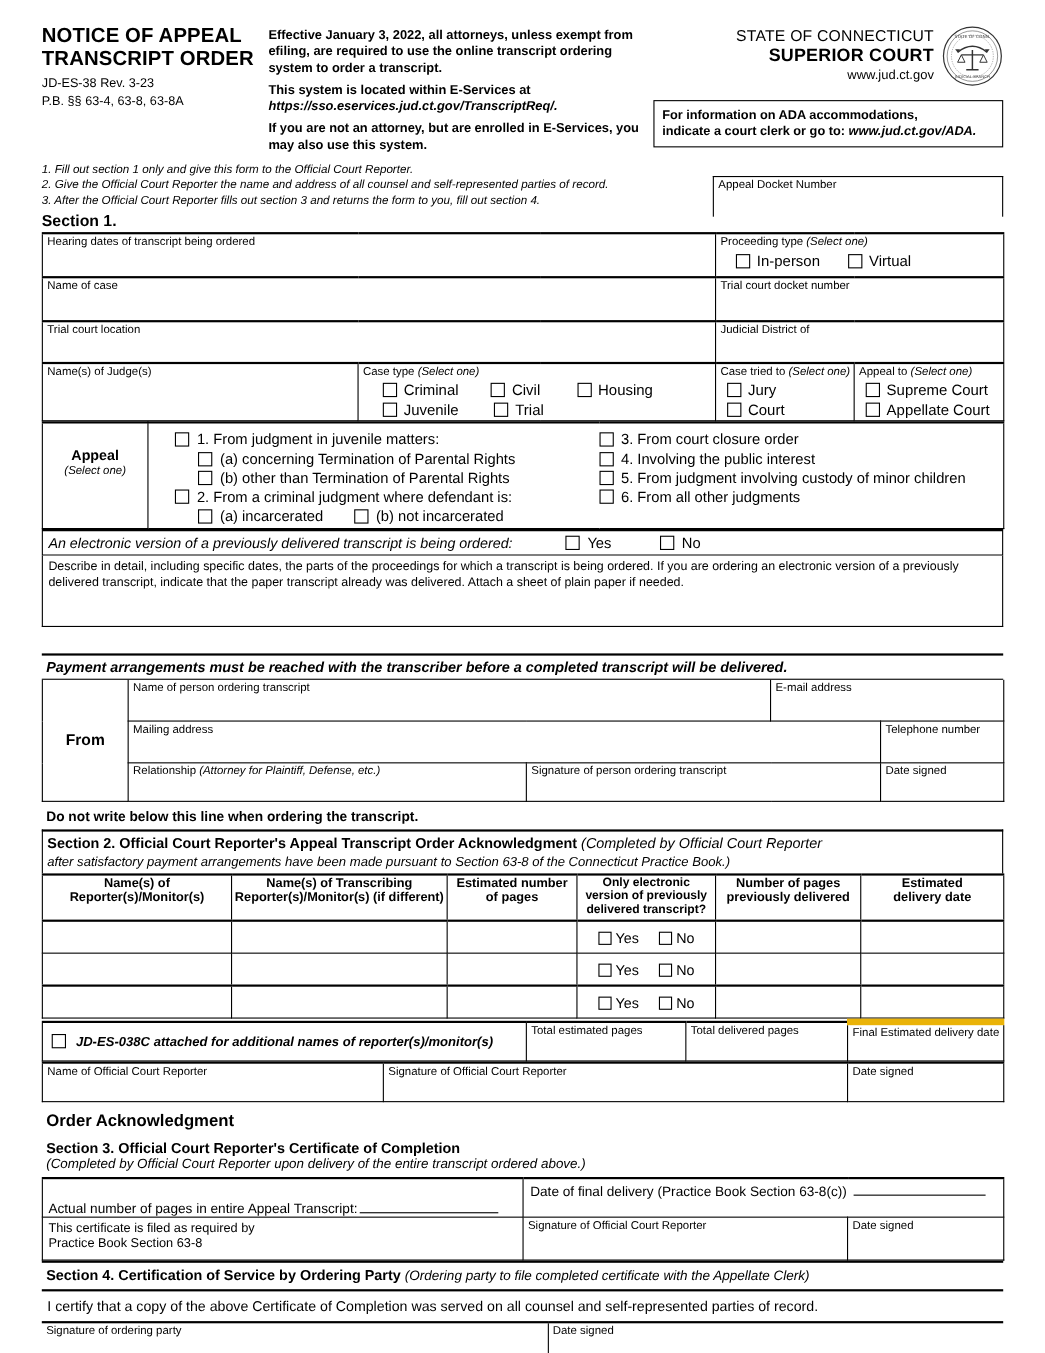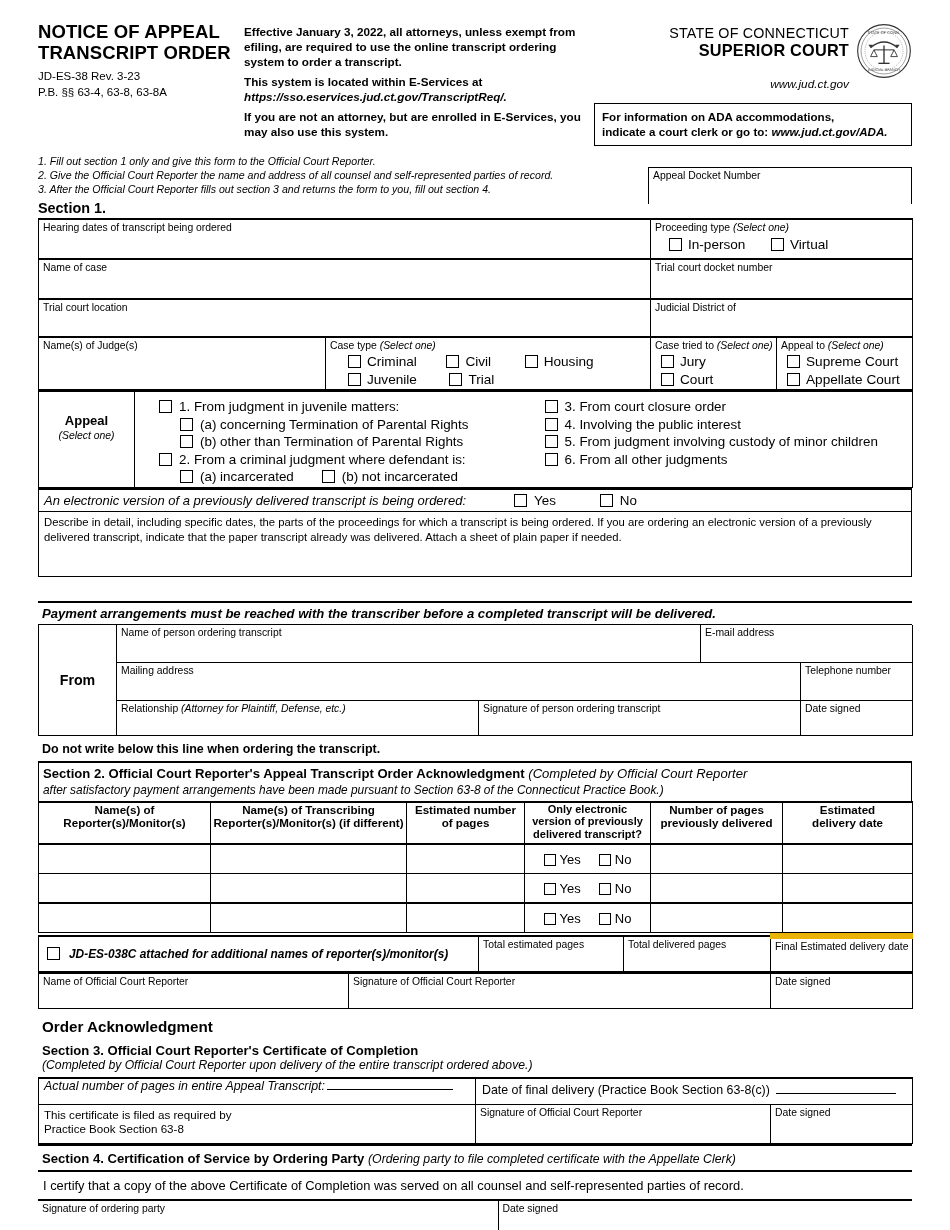--- a/index.html
+++ b/index.html
@@ -20,21 +20,21 @@
   .ttl{font-size:18.5px;font-weight:bold;line-height:1.12;letter-spacing:.1px;}
   .subttl{font-size:11.5px;margin-top:6px;line-height:1.32;}
   .hdr-mid{flex:0 0 344px;width:344px;font-size:11.7px;font-weight:bold;line-height:1.285;padding-top:2px;}
   .hdr-mid p{margin:0;}
   .hdr-mid .gap{margin-top:5px;}
   .hdr-right{flex:1;padding-left:6px;}
   .hdr-right-top{display:flex;align-items:flex-start;justify-content:flex-end;}
   .court-lines{text-align:right;padding-right:7px;padding-top:3px;}
   .court-lines .l1{font-size:14.3px;letter-spacing:.2px;}
   .court-lines .l2{font-size:16.3px;font-weight:bold;letter-spacing:.2px;line-height:1.18;}
-  .court-lines .l3{font-size:11.8px;font-style:italic;margin-top:17px;}
+  .court-lines .l3{font-size:11.8px;margin-top:1px;}
   .seal{width:56px;height:56px;flex:0 0 56px;margin-top:1px;}
   .ada-box{border:1px solid #000;margin-top:12px;padding:5px 7px 6px 7px;font-size:11.6px;font-weight:bold;line-height:1.3;}
 
   
   .instr{margin-top:9px;font-size:10.6px;line-height:1.29;}
   .instr .h{font-weight:bold;}
   .instr .n{font-style:italic;}
   .sec1-h{font-size:14.4px;font-weight:bold;margin-top:4px;margin-bottom:2px;}
 
   
@@ -449,21 +449,21 @@
 
   <table class="tbl">
     <colgroup>
         <col style="width:437px">
         <col style="width:295px">
         <col style="width:142px">
       </colgroup>
     <tbody>
       <tr>
         <td colspan="1" style="height:25px;border-top:2px solid #000;">
-          <div style="font-size:12.4px;padding:0 0 0 5px;font-style:italic;">
+          <div style="font-size:12.4px;padding:20px 0 0 5px;">
             <span>Actual number of pages in entire Appeal Transcript:</span><span class="fillline" style="width:126px;margin-left:2px;"></span>
           </div>
         </td>
         <td colspan="2" style="border-top:2px solid #000;">
           <div style="font-size:12.4px;padding:4px 0 0 6px;">
             <span>Date of final delivery (Practice Book Section 63-8(c))</span><span class="fillline" style="width:120px;margin-left:6px;"></span>
           </div>
         </td>
       </tr>
       <tr>

